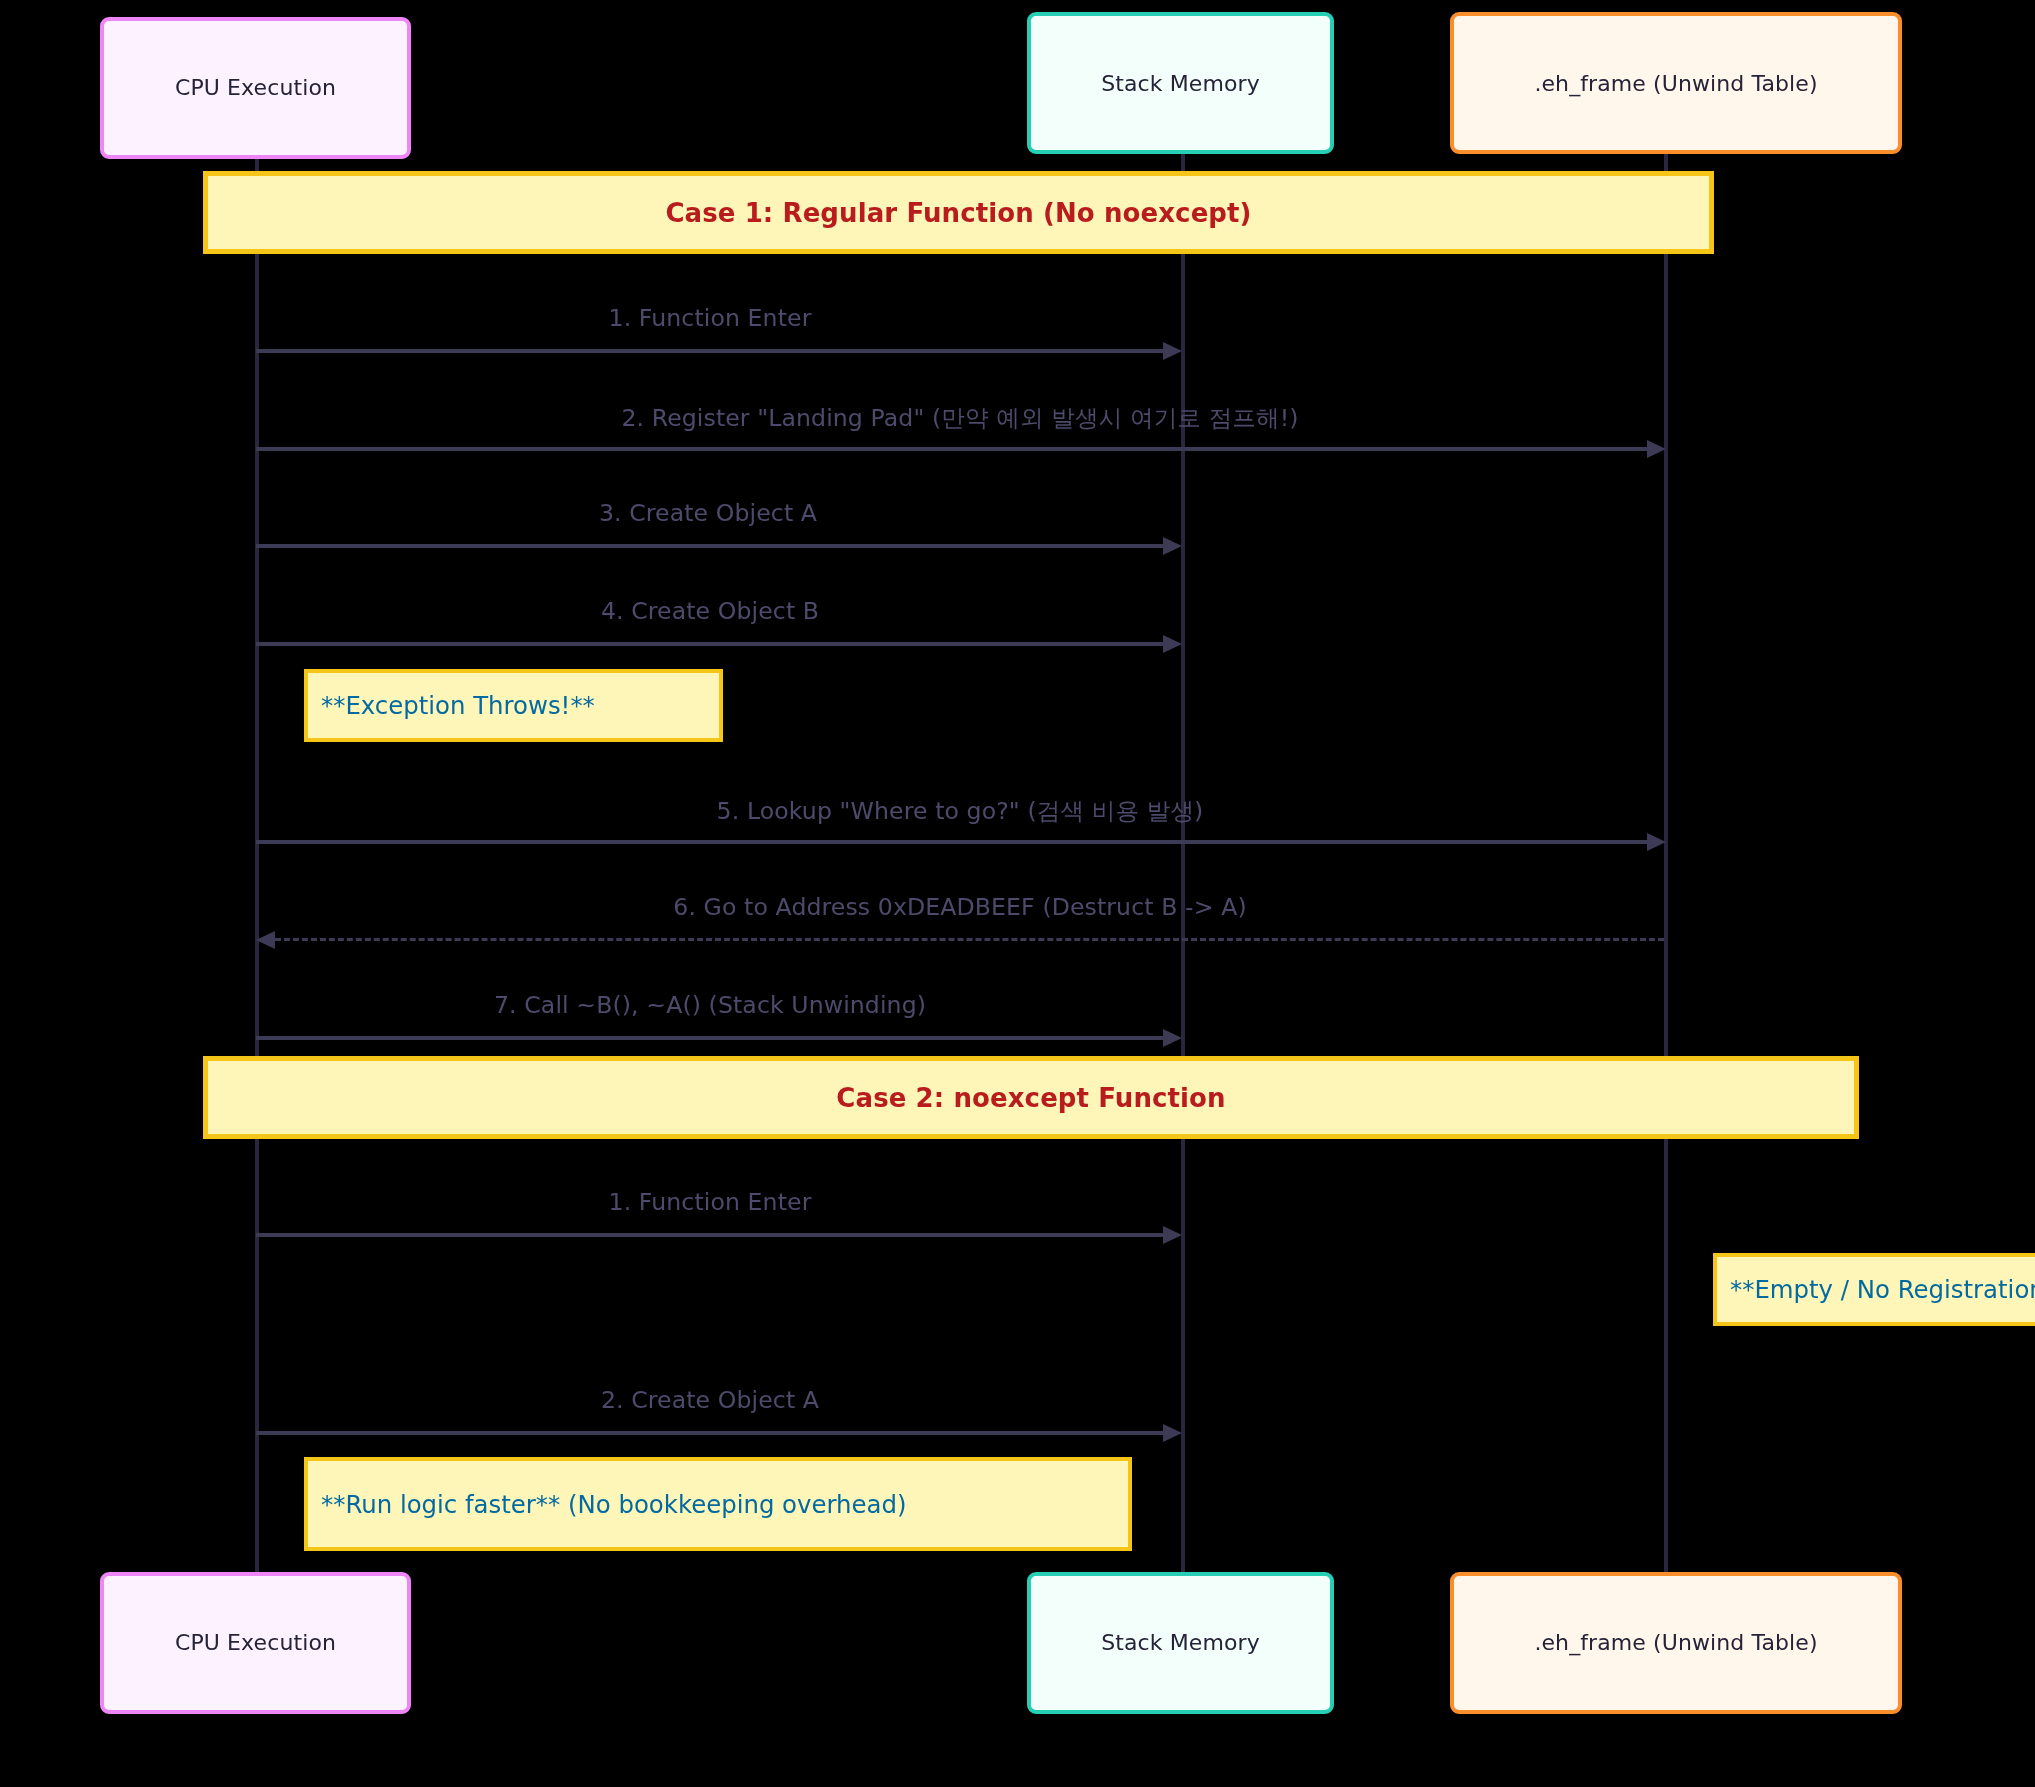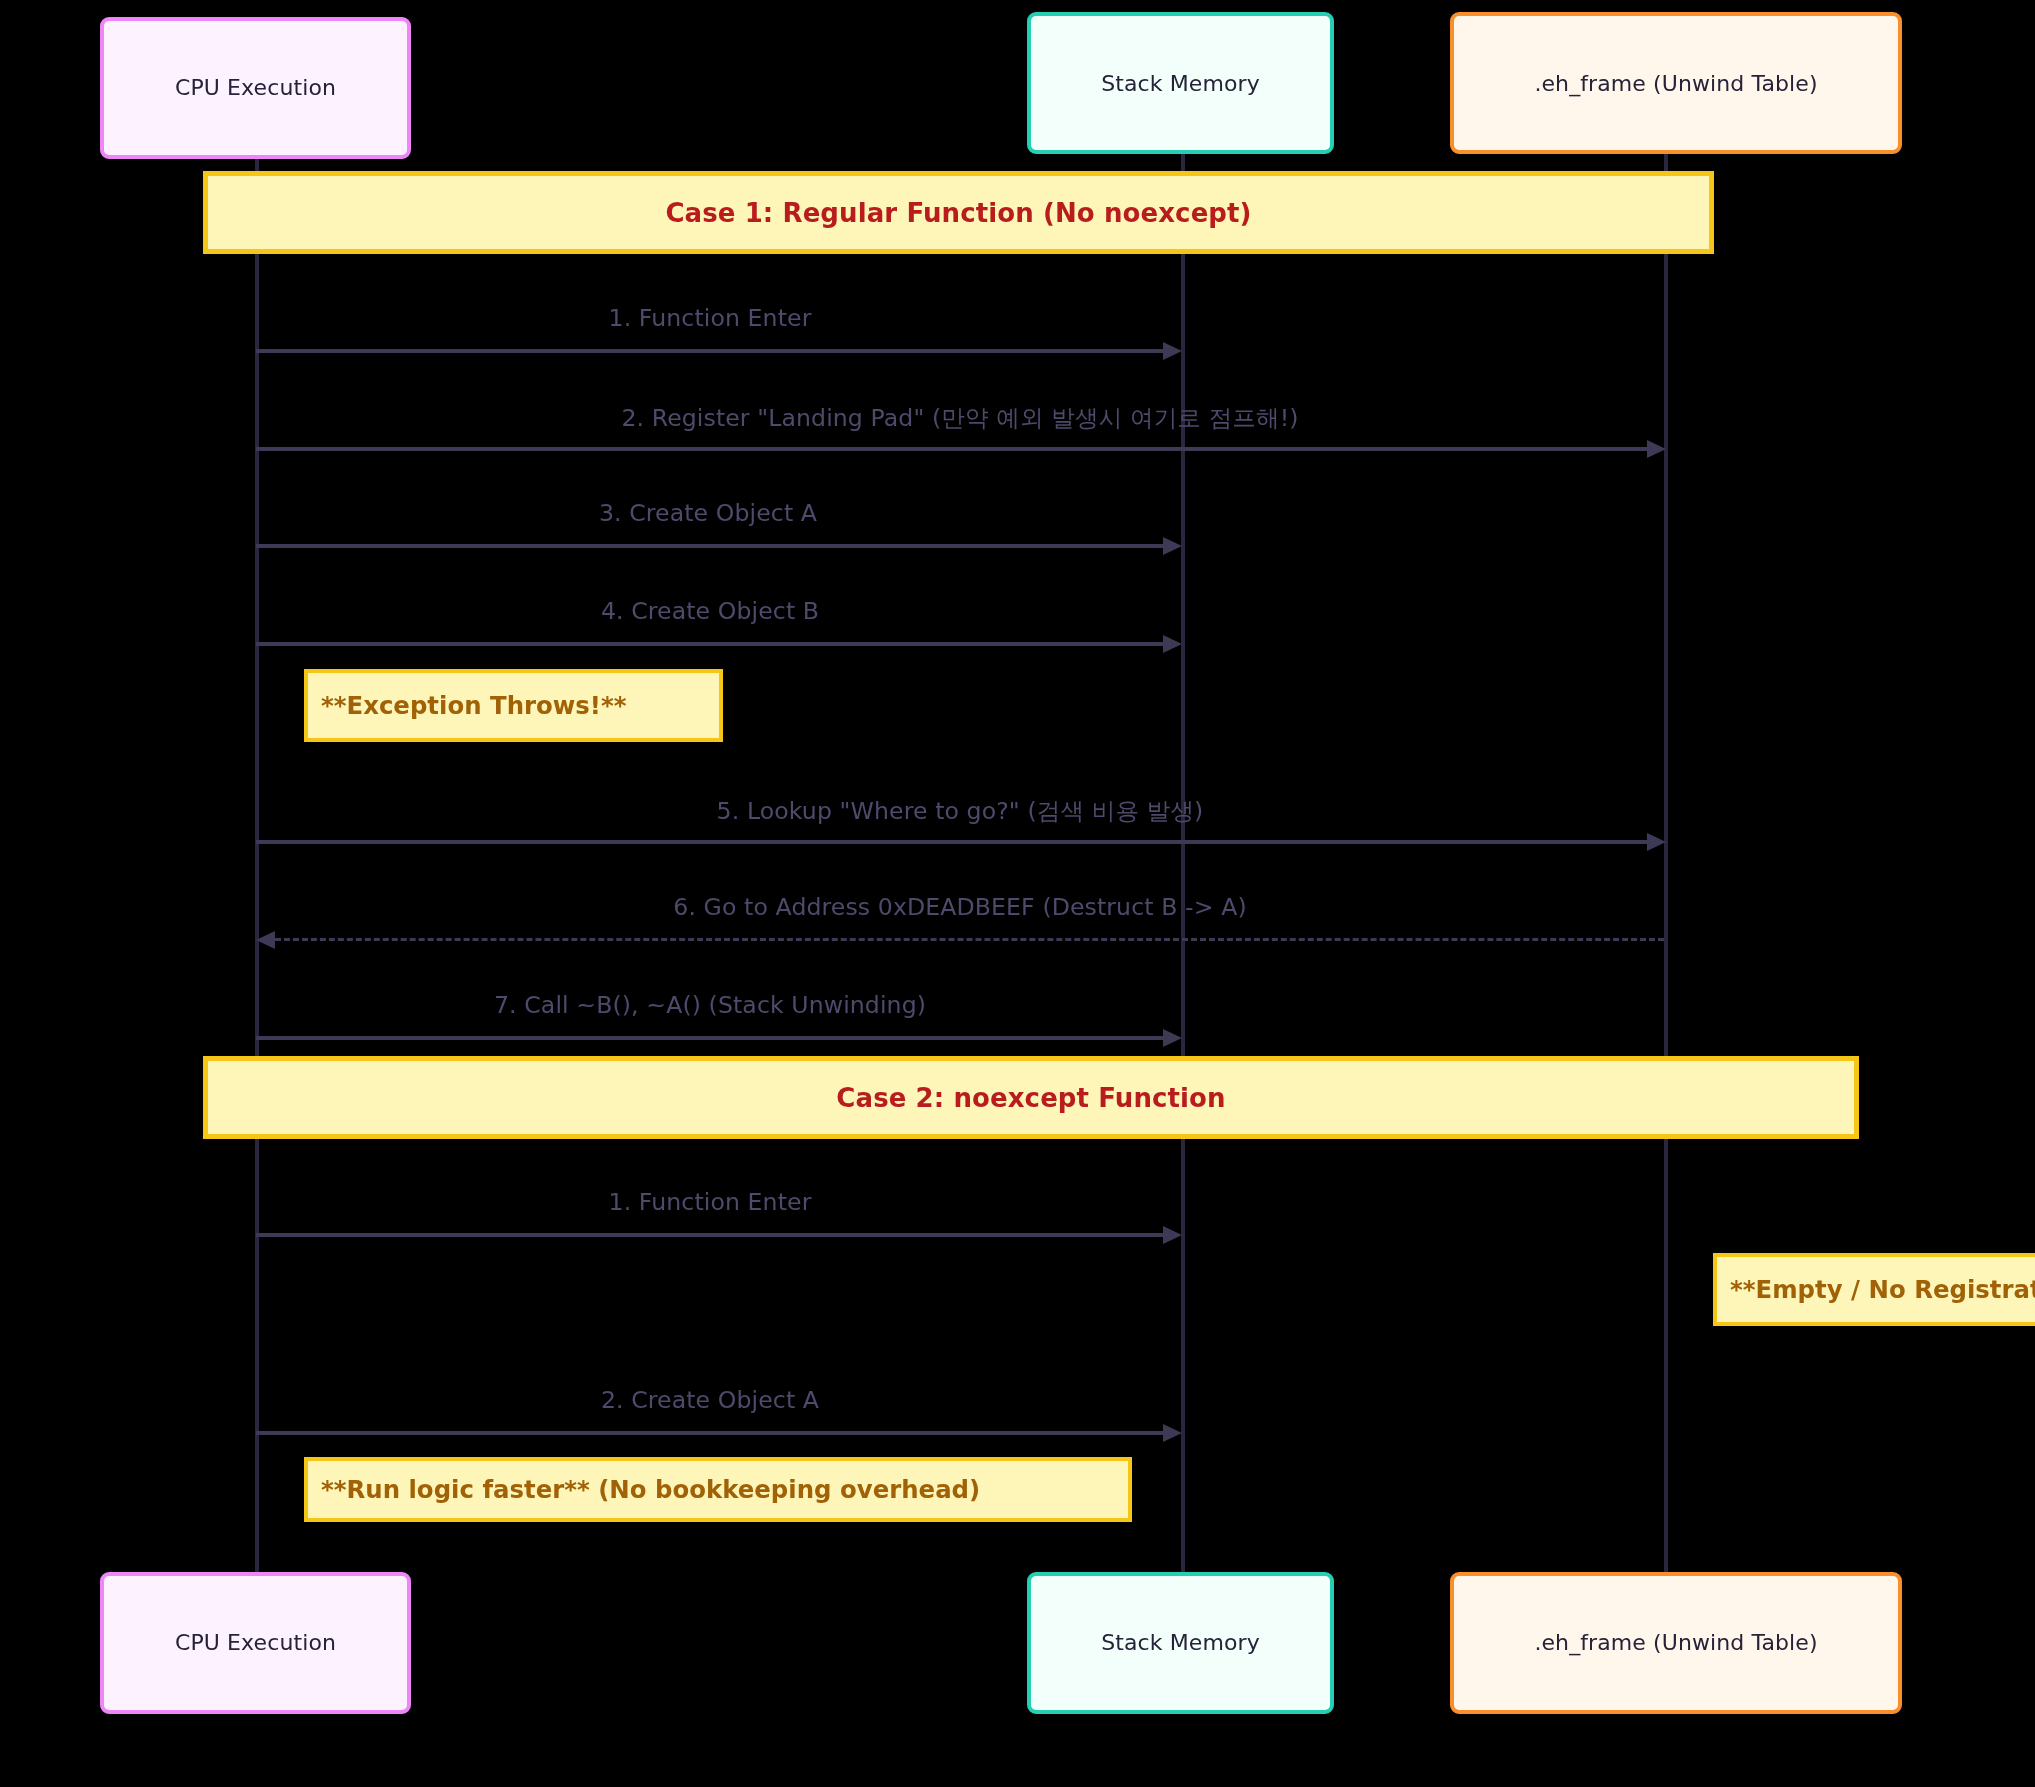--- a/index.html
+++ b/index.html
@@ -44,21 +44,21 @@
     color:#b91c1c;font-weight:bold;font-size:26px;
     letter-spacing:0.1px;white-space:nowrap;
   }
 
   
   .note{
     position:absolute;box-sizing:border-box;
     background:#fdf6b8;
     border:4.1px solid #f5c518;
     display:flex;align-items:center;
-    color:#a16207;font-weight:bold;font-size:24.4px;
+    color:#0369a1;font-weight:normal;font-size:24.4px;
     padding:0 13px;white-space:nowrap;
   }
 
   
   .msg{position:absolute;}
   .msg .line{
     position:absolute;left:0;top:0;height:3.7px;background:#3d3a56;
   }
   .msg.dashed .line{
     background:none;height:0;
@@ -162,21 +162,21 @@
   <div class="note" style="left:1713px; top:1253px; width:760px; height:73px;">
     <span>**Empty / No Registration** (Table 기록 생략)</span>
   </div>
 
   <div class="msg" style="left:256px; top:1431px; width:926px;">
     <div class="line" style="width:908px;"></div>
     <div class="head right" style="left:907px;"></div>
     <div class="label" style="left:454px; top:-45px;">2. Create Object A</div>
   </div>
 
-  <div class="note" style="left:304px; top:1457px; width:828px; height:65px;">
+  <div class="note" style="left:304px; top:1457px; width:828px; height:94px;">
     <span>**Run logic faster** (No bookkeeping overhead)</span>
   </div>
 
   <div class="actor cpu" style="left:100px; top:1572px; width:311px; height:142px;">
     <span>CPU Execution</span>
   </div>
   <div class="actor stack" style="left:1027px;top:1572px; width:307px; height:142px;">
     <span>Stack Memory</span>
   </div>
   <div class="actor eh" style="left:1434px;top:1572px; width:452px;height:142px;">

